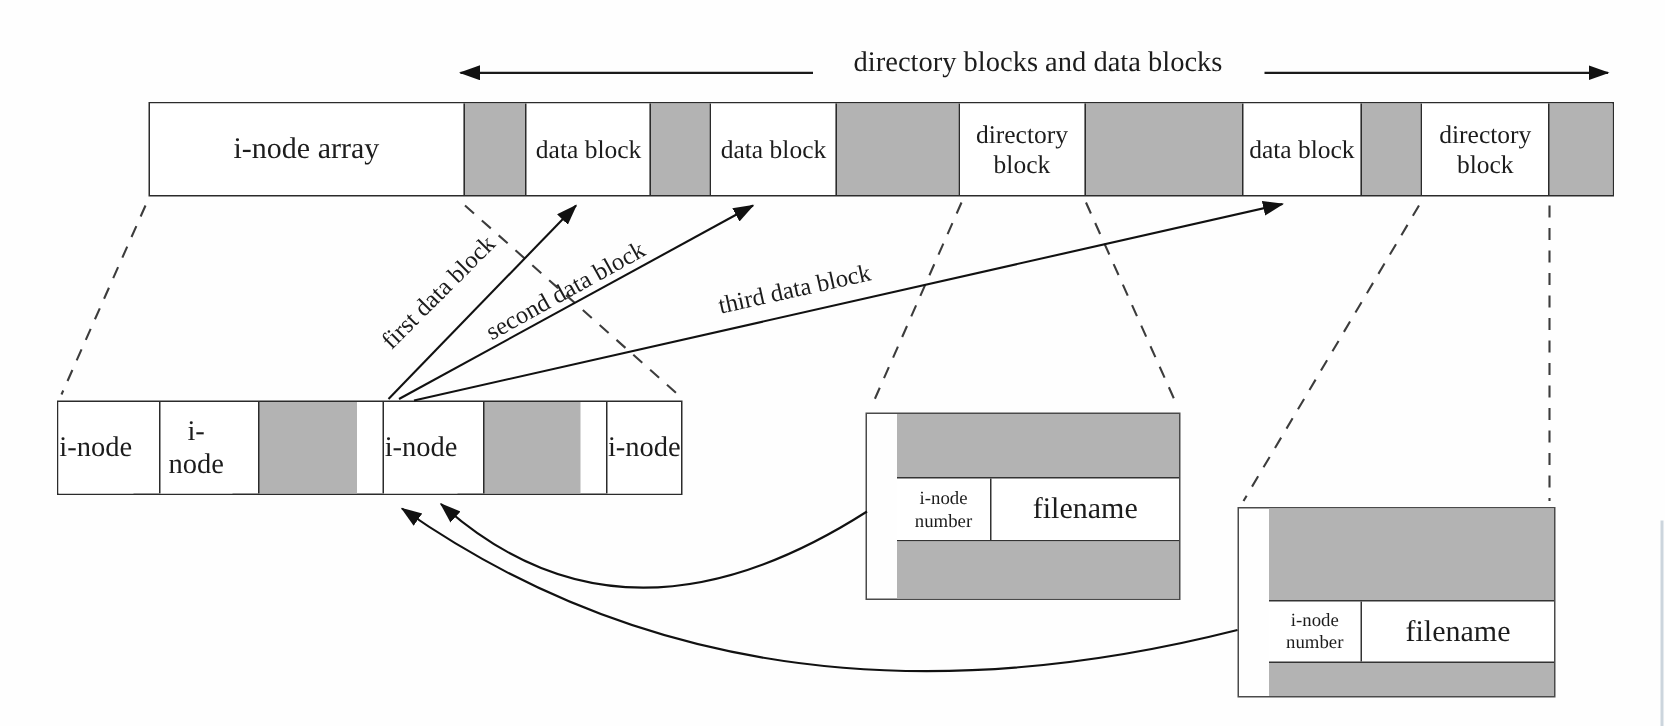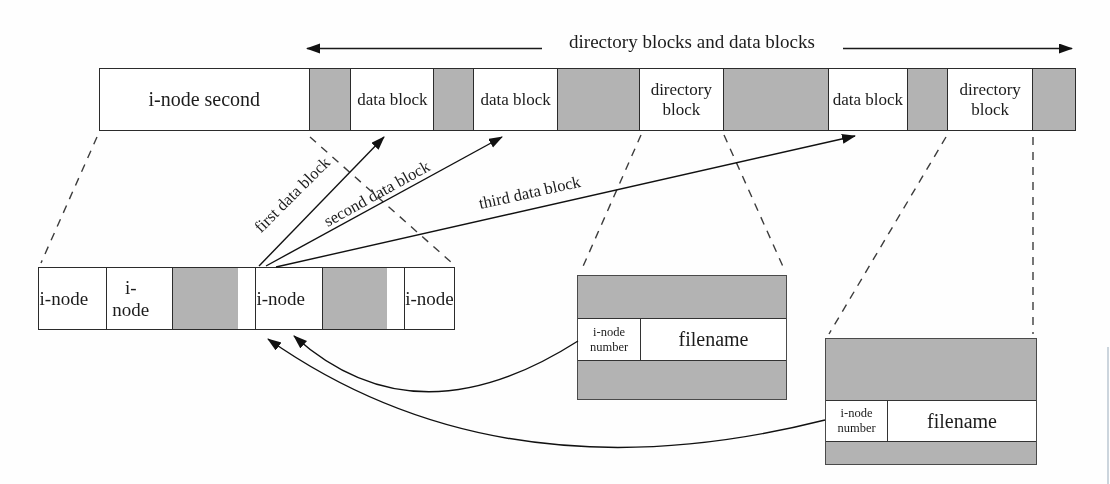--- a/index.html
+++ b/index.html
@@ -15,40 +15,40 @@
   .seg.gray{background:#b3b3b3;}
   .seg.white{background:#ffffff;}
   .disk-label{font-size:17px;}
   .inode-array-label{font-size:20px;}
   .inode-label{font-size:19px;}
   
   .header-label{position:absolute;font-size:19px;white-space:nowrap;transform:translate(-50%,-50%);}
   
   .arrow-label{position:absolute;font-size:16.5px;white-space:nowrap;transform-origin:center;}
   
-  .dirbox{position:absolute;border:1.6px solid #4a4a4a;box-sizing:border-box;display:flex;flex-direction:column;}
+  .dirbox{position:absolute;border:1.6px solid #4a4a4a;box-sizing:border-box;display:flex;flex-direction:column;padding-left:20px;}
   .dirbox .band{background:#b3b3b3;}
   .dirbox .row{display:flex;background:#fff;border-top:1.4px solid #333;border-bottom:1.4px solid #333;}
   .dirbox .cell-num{box-sizing:border-box;display:flex;align-items:center;justify-content:center;
       text-align:center;font-size:12.5px;line-height:1.2;border-right:1.4px solid #333;}
   .dirbox .cell-file{flex:1;display:flex;align-items:center;justify-content:center;font-size:20px;}
   
   svg.overlay{position:absolute;left:0;top:0;pointer-events:none;}
   
   .artifact{position:absolute;background:#ccd5dd;}
 </style>
 </head>
 <body>
 
 <div class="canvas">
 
   <div class="header-label" style="left:692px;top:42px;">directory blocks and data blocks</div>
 
   <div class="bar" style="left:99px;top:68px;width:977px;height:63px;">
-    <div class="seg white inode-array-label" style="width:209px;">i-node second</div>
+    <div class="seg white inode-array-label" style="width:209px;">i-node array</div>
     <div class="seg gray" style="width:42px;"></div>
     <div class="seg white disk-label" style="width:83px;">data block</div>
     <div class="seg gray" style="width:40px;"></div>
     <div class="seg white disk-label" style="width:84px;">data block</div>
     <div class="seg gray" style="width:82px;"></div>
     <div class="seg white disk-label" style="width:84px;">directory block</div>
     <div class="seg gray" style="width:105px;"></div>
     <div class="seg white disk-label" style="width:80px;">data block</div>
     <div class="seg gray" style="width:40px;"></div>
     <div class="seg white disk-label" style="width:85px;">directory block</div>

